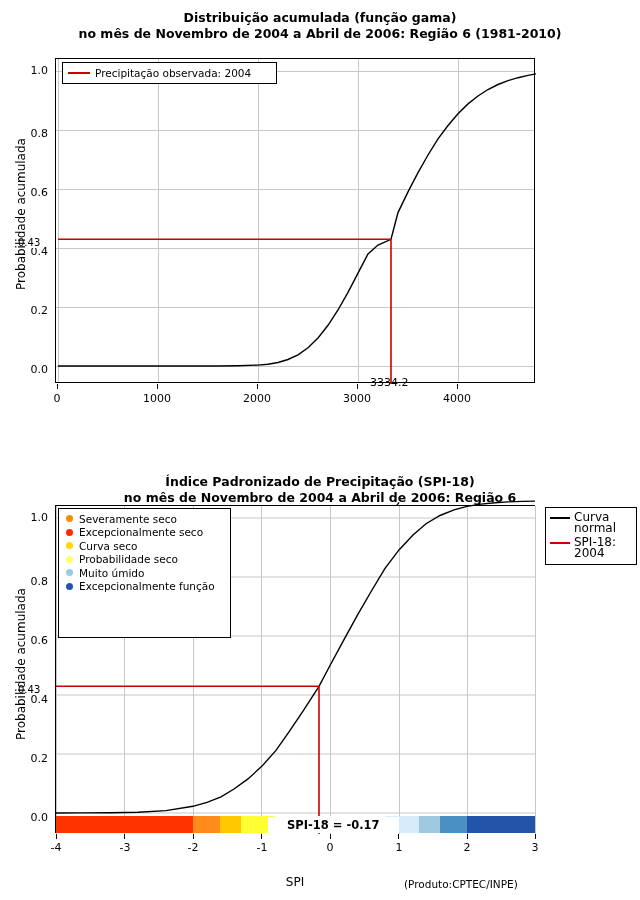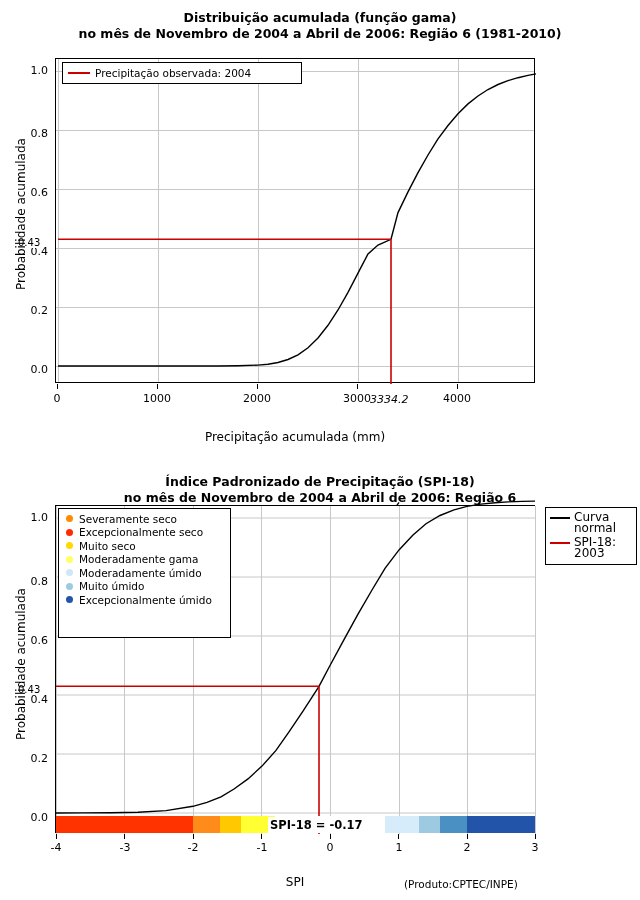--- a/index.html
+++ b/index.html
@@ -131,21 +131,21 @@
     height: 17px;
     border: 0;
   }
   .colorbar div { height: 100%; }
 
   .spi-box {
     position: absolute;
     font-size: 11.5px;
     font-weight: bold;
     background: #ffffff;
-    padding: 1px 2px;
+    padding: 1px 19px;
     white-space: nowrap;
   }
   .produto {
     position: absolute;
     font-size: 10.5px;
     white-space: nowrap;
     text-align: right;
   }
   .legend2 {
     position: absolute;
@@ -217,26 +217,25 @@
   <div class="tickmark" style="left:257px; top:384px; width:1px; height:5px;"></div>
   <div class="tickmark" style="left:357px; top:384px; width:1px; height:5px;"></div>
   <div class="tickmark" style="left:457px; top:384px; width:1px; height:5px;"></div>
 
   <div class="tick-label-x" style="left:27px; top:392px;">0</div>
   <div class="tick-label-x" style="left:127px; top:392px;">1000</div>
   <div class="tick-label-x" style="left:227px; top:392px;">2000</div>
   <div class="tick-label-x" style="left:327px; top:392px;">3000</div>
   <div class="tick-label-x" style="left:427px; top:392px;">4000</div>
 
-  <div class="marker-label" style="left:370px; top:393px;font-style:italic;">3334.2</div>
-
-  <div class="axis-title" style="left:115px; top:430px; width:360px;">Precipitação acumulada (mm)</div>
+  <div class="marker-label" style="left:370px; top:376px;">3334.2</div>
+
   <div class="axis-title-y" style="left:14px; top:290px;">Probabilidade acumulada</div>
 
-  <div class="legend" style="left:62px; top:62px; width:240px; height:22px;">
+  <div class="legend" style="left:62px; top:62px; width:215px; height:22px;">
     <div class="legend-row" style="height:20px;">
       <span class="legend-swatch-line"></span>
       <span>Precipitação observada: 2004</span>
     </div>
   </div>
 </div>
 
 <div class="panel" id="panel-bottom">
 
   <div class="title" style="top:24px;">
@@ -343,44 +342,40 @@
       <div class="legend-row">
         <span class="legend-dot" style="background:#ff8c00;"></span>
         <span>Severamente seco</span>
       </div>
       <div class="legend-row">
         <span class="legend-dot" style="background:#ff2a00;"></span>
         <span>Excepcionalmente seco</span>
       </div>
       <div class="legend-row">
         <span class="legend-dot" style="background:#ffd900;"></span>
-        <span>Muito seco</span>
+        <span>Curva seco</span>
       </div>
       <div class="legend-row">
         <span class="legend-dot" style="background:#ffff66;"></span>
-        <span>Moderadamente gama</span>
-      </div>
-      <div class="legend-row">
-        <span class="legend-dot" style="background:#cfe8f7;"></span>
-        <span>Moderadamente úmido</span>
+        <span>Probabilidade seco</span>
       </div>
       <div class="legend-row">
         <span class="legend-dot" style="background:#9ecae1;"></span>
         <span>Muito úmido</span>
       </div>
       <div class="legend-row">
         <span class="legend-dot" style="background:#2255aa;"></span>
-        <span>Excepcionalmente úmido</span>
+        <span>Excepcionalmente função</span>
       </div>
     </div>
   </div>
 
   <div class="legend2" style="left:545px; top:57px; width:92px; height:58px;">
     <div class="row">
       <span class="sw" style="border-top-color:#000000;"></span>
       <span>Curva normal</span>
     </div>
     <div class="row">
       <span class="sw" style="border-top-color:#cc0000;"></span>
-      <span>SPI-18: 2003</span>
+      <span>SPI-18: 2004</span>
     </div>
   </div>
 </div>
 
 </body></html>

